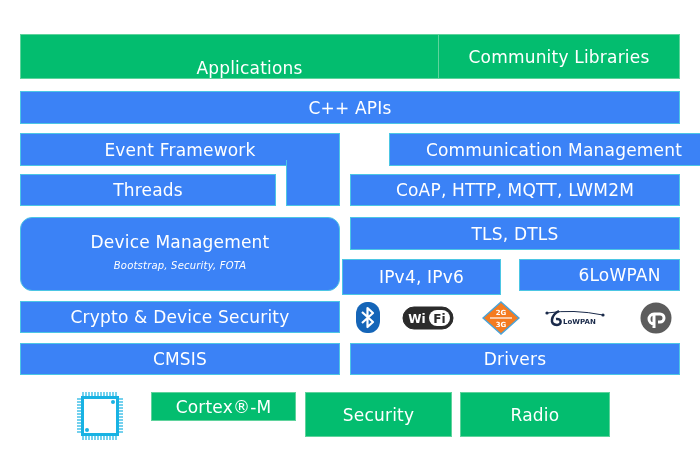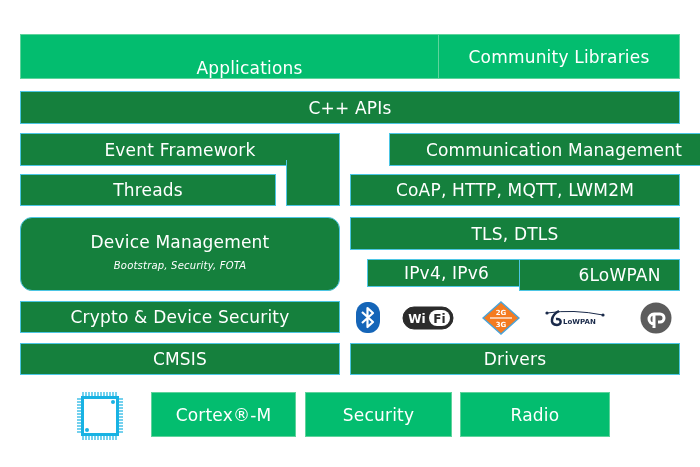--- a/index.html
+++ b/index.html
@@ -2,21 +2,21 @@
 <html><head>
 <meta charset="utf-8">
 <style>
   html, body { margin:0; padding:0; background:#ffffff; }
   body { width:700px; height:467px; position:relative; overflow:hidden;
          font-family:"DejaVu Sans", sans-serif; }
   .blk { position:absolute; box-sizing:border-box; color:#ffffff;
          display:flex; align-items:center; justify-content:center;
          font-size:17px; letter-spacing:0.2px; text-align:center; }
   .green { background:#03bd6f; border:1px solid #5fd39c; }
-  .blue  { background:#15803d; border:1px solid #4cc6e4; }
+  .blue  { background:#3b82f6; border:1px solid #4cc6e4; }
   .col { flex-direction:column; line-height:24px;border-radius:12px; }
   .ital { font-style:italic; font-size:10px; }
   .icon { position:absolute; }
 </style>
 </head>
 <body>
 
 <div class="blk green" style="left:20px;top:34px;width:459px;height:45px;align-items:flex-end;">
   <span>Applications</span>
 </div>
@@ -48,21 +48,21 @@
 
 <div class="blk blue" style="left:350px;top:133px;width:330px;height:33px;margin-left:39px;">
   <span>Communication Management</span>
 </div>
 <div class="blk blue" style="left:350px;top:174px;width:330px;height:32px;">
   <span>CoAP, HTTP, MQTT, LWM2M</span>
 </div>
 <div class="blk blue" style="left:350px;top:217px;width:330px;height:33px;">
   <span>TLS, DTLS</span>
 </div>
-<div class="blk blue" style="left:367px;top:259px;width:159px;height:28px;">
+<div class="blk blue" style="left:342px;top:259px;width:159px;height:36px;">
   <span>IPv4, IPv6</span>
 </div>
 <div class="blk blue" style="left:519px;top:259px;width:161px;height:32px;padding-left:40px;">
   <span>6LoWPAN</span>
 </div>
 
 <svg class="icon" style="left:356px;top:302px;" width="24" height="31" viewBox="0 0 24 31">
   <rect x="0" y="0" width="24" height="31" rx="11" ry="12" fill="#1565b8"></rect>
   <polyline points="6,10 17,20 11.5,25 11.5,6 17,11 6,21" fill="none" stroke="#ffffff" stroke-width="2.2" stroke-linejoin="round"></polyline>
 </svg>
@@ -150,21 +150,21 @@
       <line x1="44" y1="30" x2="48" y2="30"></line>
       <line x1="44" y1="33" x2="48" y2="33"></line>
     <line x1="44" y1="36" x2="48" y2="36"></line>
       <line x1="44" y1="39" x2="48" y2="39"></line>
       <line x1="44" y1="42" x2="48" y2="42"></line>
   </g>
   <circle cx="38" cy="12" r="2" fill="#18b2e3"></circle>
   <circle cx="12" cy="40" r="2" fill="#18b2e3"></circle>
 </svg>
 
-<div class="blk green" style="left:151px;top:392px;width:145px;height:45px;">
+<div class="blk green" style="left:151px;top:392px;width:145px;height:29px;">
   <span>Cortex®-M</span>
 </div>
 <div class="blk green" style="left:305px;top:392px;width:147px;height:45px;">
   <span>Security</span>
 </div>
 <div class="blk green" style="left:460px;top:392px;width:150px;height:45px;">
   <span>Radio</span>
 </div>
 
 </body></html>

